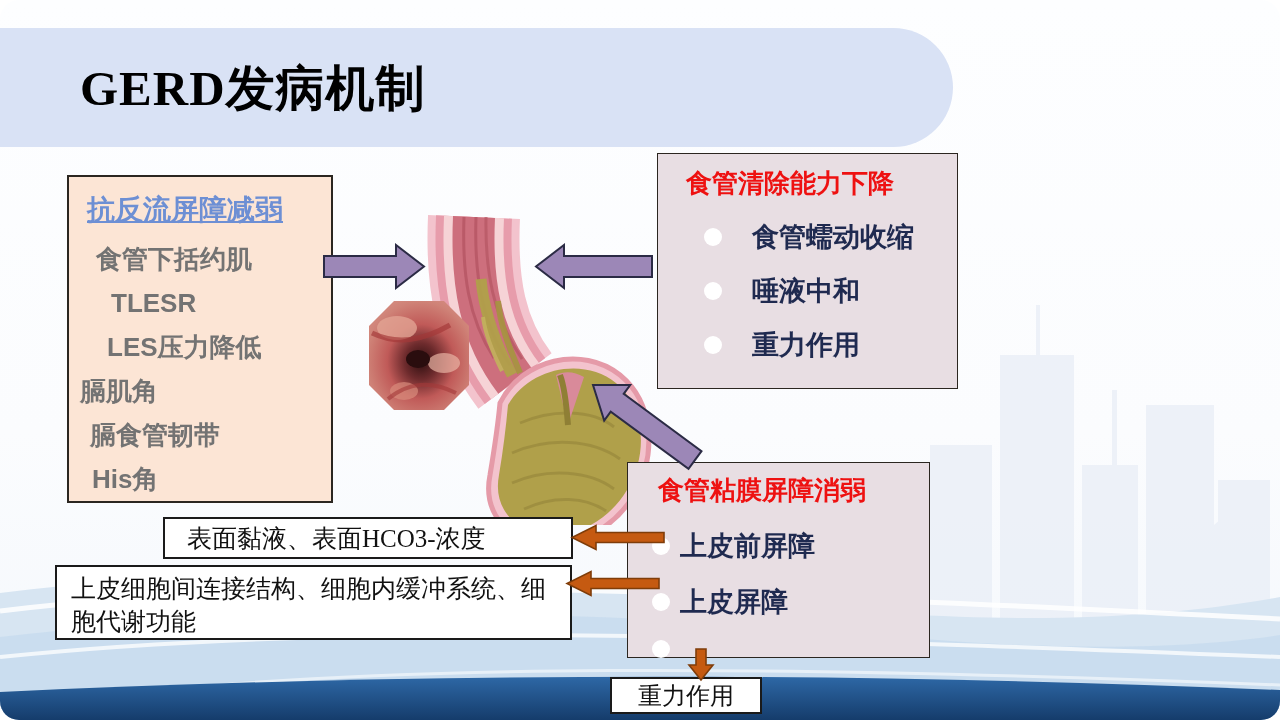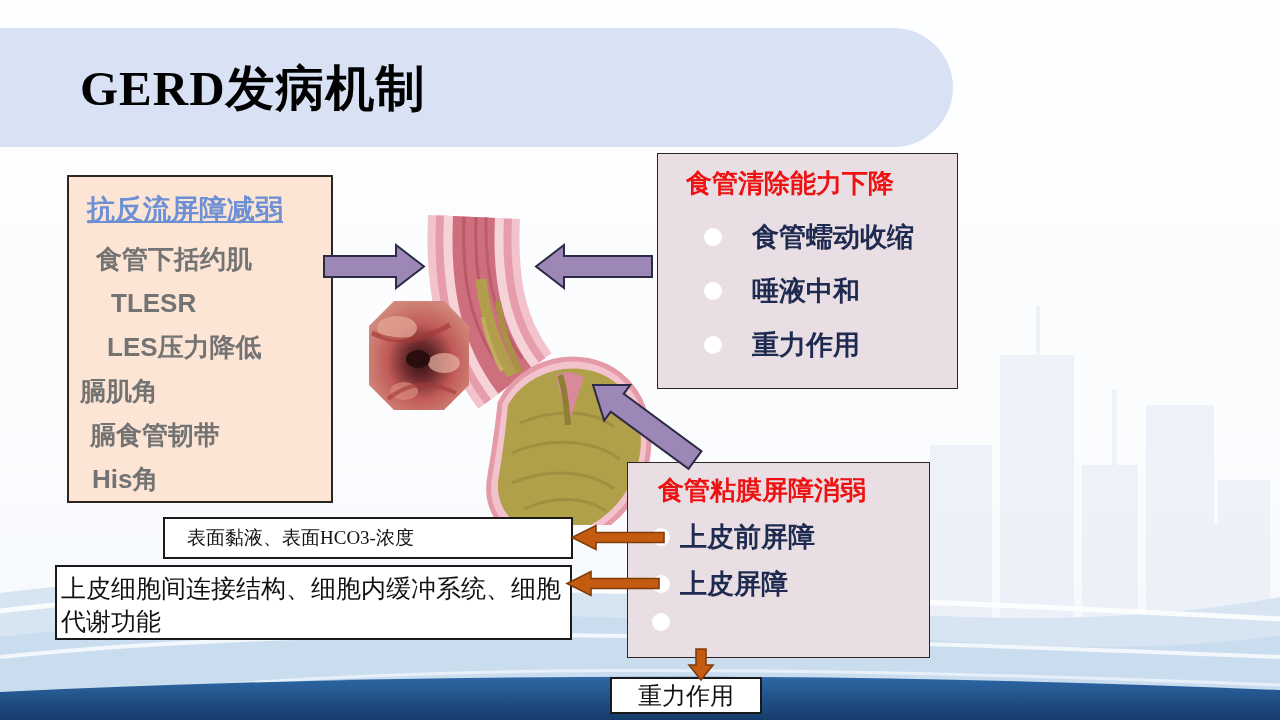--- a/index.html
+++ b/index.html
@@ -1,18 +1,18 @@
 <!DOCTYPE html>
 <html><head>
 <meta charset="utf-8">
 <style>
   html,body{margin:0;padding:0;background:#ffffff;}
   #stage{position:relative;width:1280px;height:720px;overflow:hidden;
          background:linear-gradient(180deg,#fdfeff 0%,#fbfcfe 60%,#f4f8fc 100%);
-         font-family:"Liberation Sans","DejaVu Sans",sans-serif;}
+         font-family:"Liberation Sans","DejaVu Sans",sans-serif;border-radius:19px;}
   
   .header-band{position:absolute;left:0;top:28px;width:953px;height:119px;
                background:#d9e2f5;border-radius:0 60px 60px 0;z-index:1;}
   .slide-title{position:absolute;left:80px;top:56px;z-index:2;color:#000;
                font-size:49px;font-weight:800;letter-spacing:1px;white-space:nowrap;}
   .slide-title .en{font-family:"Liberation Serif","DejaVu Serif",serif;font-weight:700;}
   .slide-title .zh{font-family:"Liberation Sans","DejaVu Sans",sans-serif;}
   
   .box{position:absolute;box-sizing:border-box;z-index:2;}
   .antireflux{left:67px;top:175px;width:266px;height:328px;background:#fce5d5;
@@ -24,29 +24,29 @@
   .ar-3{padding-left:5px;}  .ar-4{padding-left:15px;} .ar-5{padding-left:17px;}
   .pinkbox{background:#e8dee3;border:1.5px solid #2b2620;}
   .clearance{left:657px;top:153px;width:301px;height:236px;padding:12px 8px 0 24px;}
   .mucosa{left:627px;top:462px;width:303px;height:196px;padding:10px 20px 0 14px;}
   .bx-title-red{font-size:26px;font-weight:700;color:#ee1111;white-space:nowrap;}
   .clearance .bx-title-red{padding-left:4px;}
   .mucosa .bx-title-red{padding-left:16px;}
   .bullet-row{display:flex;align-items:center;}
   .clearance .bullet-row{margin-top:18px;padding-left:22px;}
   .clearance .bullet-row .txt{margin-left:30px;}
-  .mucosa .bullet-row{margin-top:11px;padding-left:10px;}
+  .mucosa .bullet-row{margin-top:20px;padding-left:10px;}
   .mucosa .bullet-row .txt{margin-left:10px;}
   .bullet{width:18px;height:18px;border-radius:50%;background:#ffffff;flex:0 0 auto;}
   .bullet-row .txt{font-size:27px;font-weight:700;color:#1f2a50;white-space:nowrap;}
   .notebox{background:#ffffff;border:2px solid #1a1a1a;color:#111;
            font-family:"Liberation Serif","DejaVu Serif",serif;z-index:2;}
   .surface-note{left:163px;top:517px;width:410px;height:42px;display:flex;align-items:center;
-                padding-left:22px;font-size:19px;white-space:nowrap;}
-  .cell-note{left:55px;top:565px;width:517px;height:75px;padding:5px 4px;
+                padding-left:22px;font-size:25px;white-space:nowrap;}
+  .cell-note{left:55px;top:565px;width:517px;height:75px;padding:5px 14px;
              font-size:25px;line-height:1.32;}
   .blood-note{left:610px;top:677px;width:152px;height:37px;display:flex;align-items:center;
               justify-content:center;font-size:24px;z-index:4;}
   
   .arrow{position:absolute;z-index:3;}
   
   .illus{position:absolute;left:352px;top:213px;width:305px;height:312px;z-index:2;}
   .decor{position:absolute;left:0;top:545px;width:1280px;height:175px;z-index:0;}
   .skyline{position:absolute;left:900px;top:295px;width:380px;height:395px;z-index:0;}
 </style>

